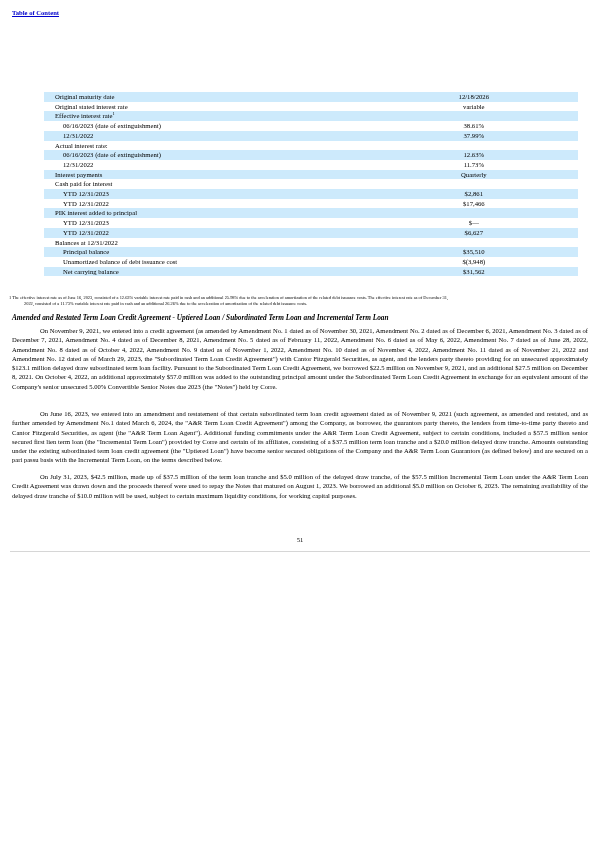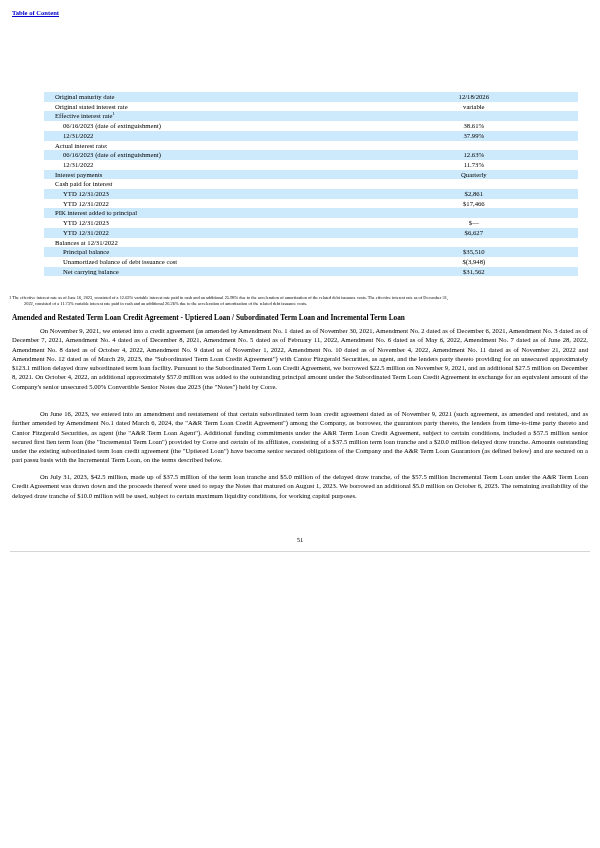--- a/index.html
+++ b/index.html
@@ -12,21 +12,21 @@
   .fin-table td { padding: 0; height: 9.7px; white-space: nowrap; }
   .fin-table tr.shade td { background: #cdeafc; }
   .fin-table td.label { padding-left: 11px; width: 330px; }
   .fin-table td.label.indent { padding-left: 19px; }
   .fin-table td.value { text-align: center; width: 150px; padding-left: 20px; }
   .fin-table td.pad { width: 34px; }
   sup { font-size: 4.5px; line-height: 0; vertical-align: 3px; }
   .footnote { position: absolute; left: 9px; top: 295px; width: 582px; font-size: 4.4px; line-height: 6px; }
   .footnote .l2 { padding-left: 15px; display: block; }
   .section-heading { position: absolute; left: 12px; top: 313px; font-size: 7.3px; font-weight: bold;
-                     }
+                     font-style: italic; }
   .para { position: absolute; left: 12px; width: 576px; font-size: 6.6px; line-height: 9.3px;
           text-align: justify; text-indent: 28px; margin: 0; }
   #p1 { top: 326px; }
   #p2 { top: 409px; }
   #p3 { top: 472px; }
   .page-number { position: absolute; left: 0; width: 600px; top: 536px; text-align: center; font-size: 6.6px; }
   .page-rule { position: absolute; left: 10px; width: 580px; top: 551px; height: 1px; background: #d6d6d6; }
 </style>
 </head>
 <body>

